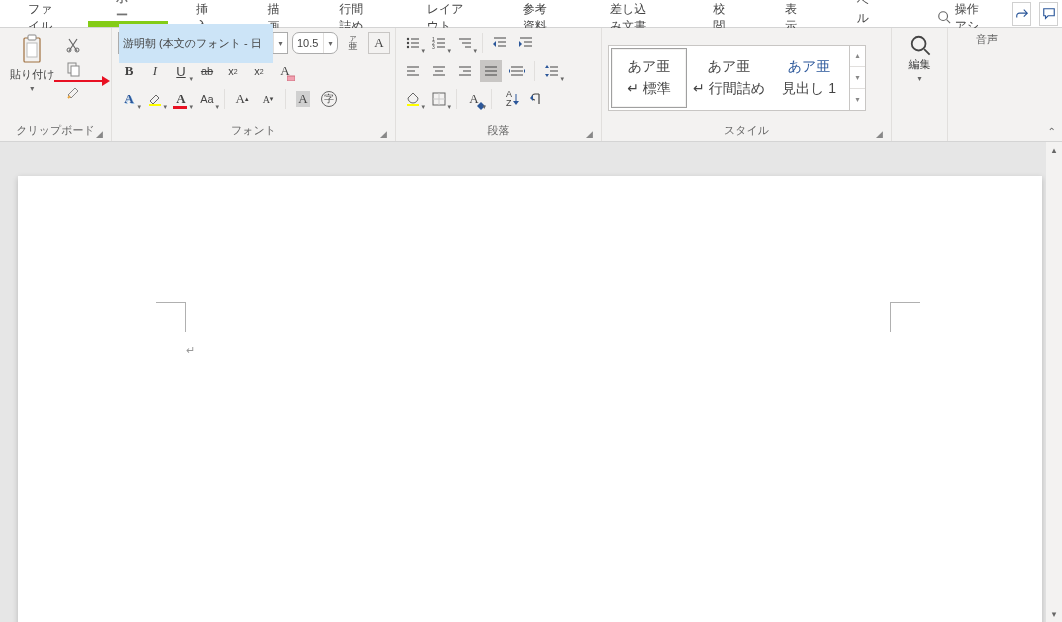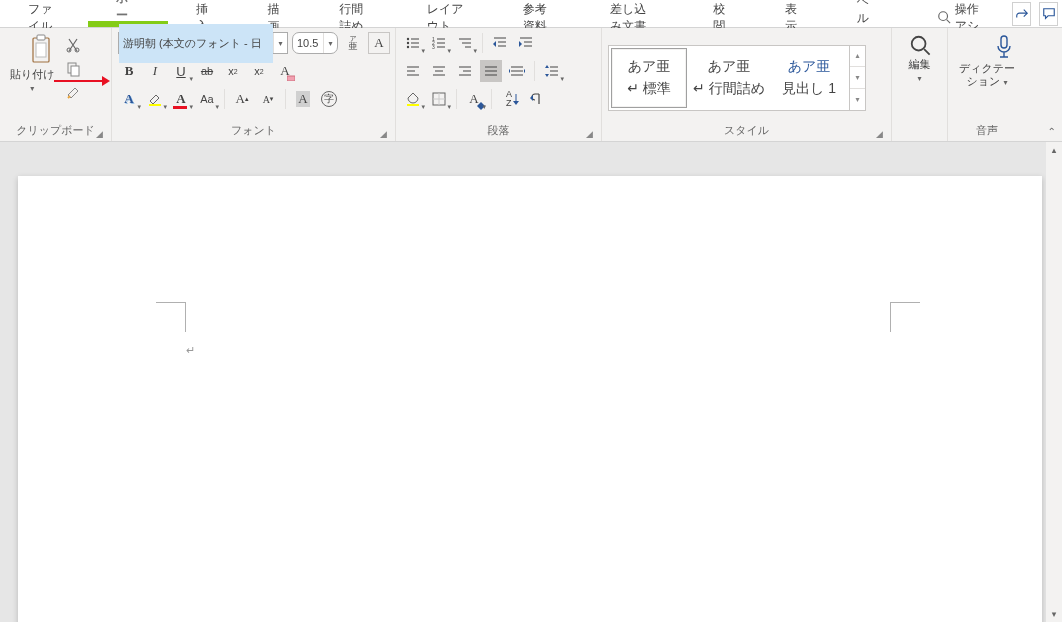--- a/index.html
+++ b/index.html
@@ -14,21 +14,21 @@
   .topicon { width: 28px; height: 24px; margin: 2px 4px; border: 1px solid #d0d0d0; display: flex; align-items: center; justify-content: center; color: #2b579a; }
 
   
   .ribbon { height: 114px; background: #f3f2f1; border-bottom: 1px solid #d4d4d4; display: flex; position: relative; }
   .group { border-right: 1px solid #e1dfdd; display: flex; flex-direction: column; padding: 4px 6px 0 6px; position: relative; }
   .group-body { flex: 1; display: flex; align-items: flex-start; }
   .group-label { height: 18px; font-size: 11px; color: #666; text-align: center; padding-bottom: 2px; position: relative; }
   .launcher { position: absolute; right: 2px; bottom: 2px; font-size: 9px; color: #888; }
 
   
-  .big-btn { display: flex; flex-direction: column; align-items: flex-end; justify-content: flex-start; padding: 2px 4px; }
+  .big-btn { display: flex; flex-direction: column; align-items: center; justify-content: flex-start; padding: 2px 4px; }
   .big-btn .lbl { font-size: 11px; color: #444; text-align: center; margin-top: 2px; line-height: 1.2; }
   .dropdown-caret { font-size: 8px; color: #666; }
 
   .side-col { display: flex; flex-direction: column; gap: 6px; margin-left: 4px; margin-top: 4px; }
   .smicon { width: 20px; height: 18px; display: flex; align-items: center; justify-content: center; }
 
   
   .font-rows { display: flex; flex-direction: column; gap: 6px; }
   .row { display: flex; align-items: center; gap: 4px; }
   .combo { height: 22px; border: 1px solid #ababab; background: #fff; display: flex; align-items: center; font-size: 11px; position: relative; }
@@ -399,29 +399,20 @@
             <circle cx="7" cy="7" r="5" fill="none" stroke="#444" stroke-width="1.3"></circle>
             <line x1="11" y1="11" x2="15" y2="15" stroke="#444" stroke-width="1.3"></line>
           </svg>
         <div class="lbl"><span>編集</span><br><span class="dropdown-caret">▾</span></div>
       </div>
     </div>
     <div class="group-label"></div>
   </div>
 
   <div class="group" style="width:78px; border-right:none">
-    <div class="group-body" style="justify-content:center">
-      <div class="big-btn">
-        <svg width="24" height="26" viewBox="0 0 24 26">
-          <rect x="9" y="2" width="6" height="12" rx="3" fill="none" stroke="#2b579a" stroke-width="1.4"></rect>
-          <path d="M6 12 a6 6 0 0 0 12 0 M12 18 v5 M8 23 h8" fill="none" stroke="#2b579a" stroke-width="1.4"></path>
-        </svg>
-        <div class="lbl"><span>ディクテーション</span> <span class="dropdown-caret">▾</span></div>
-      </div>
-    </div>
     <div class="group-label">音声</div>
   </div>
 
   <span class="collapse">⌃</span>
 </div>
 
 <div class="workarea">
   <div class="page">
     <div class="margin-tl2"></div>
     <div class="margin-tr"></div>

